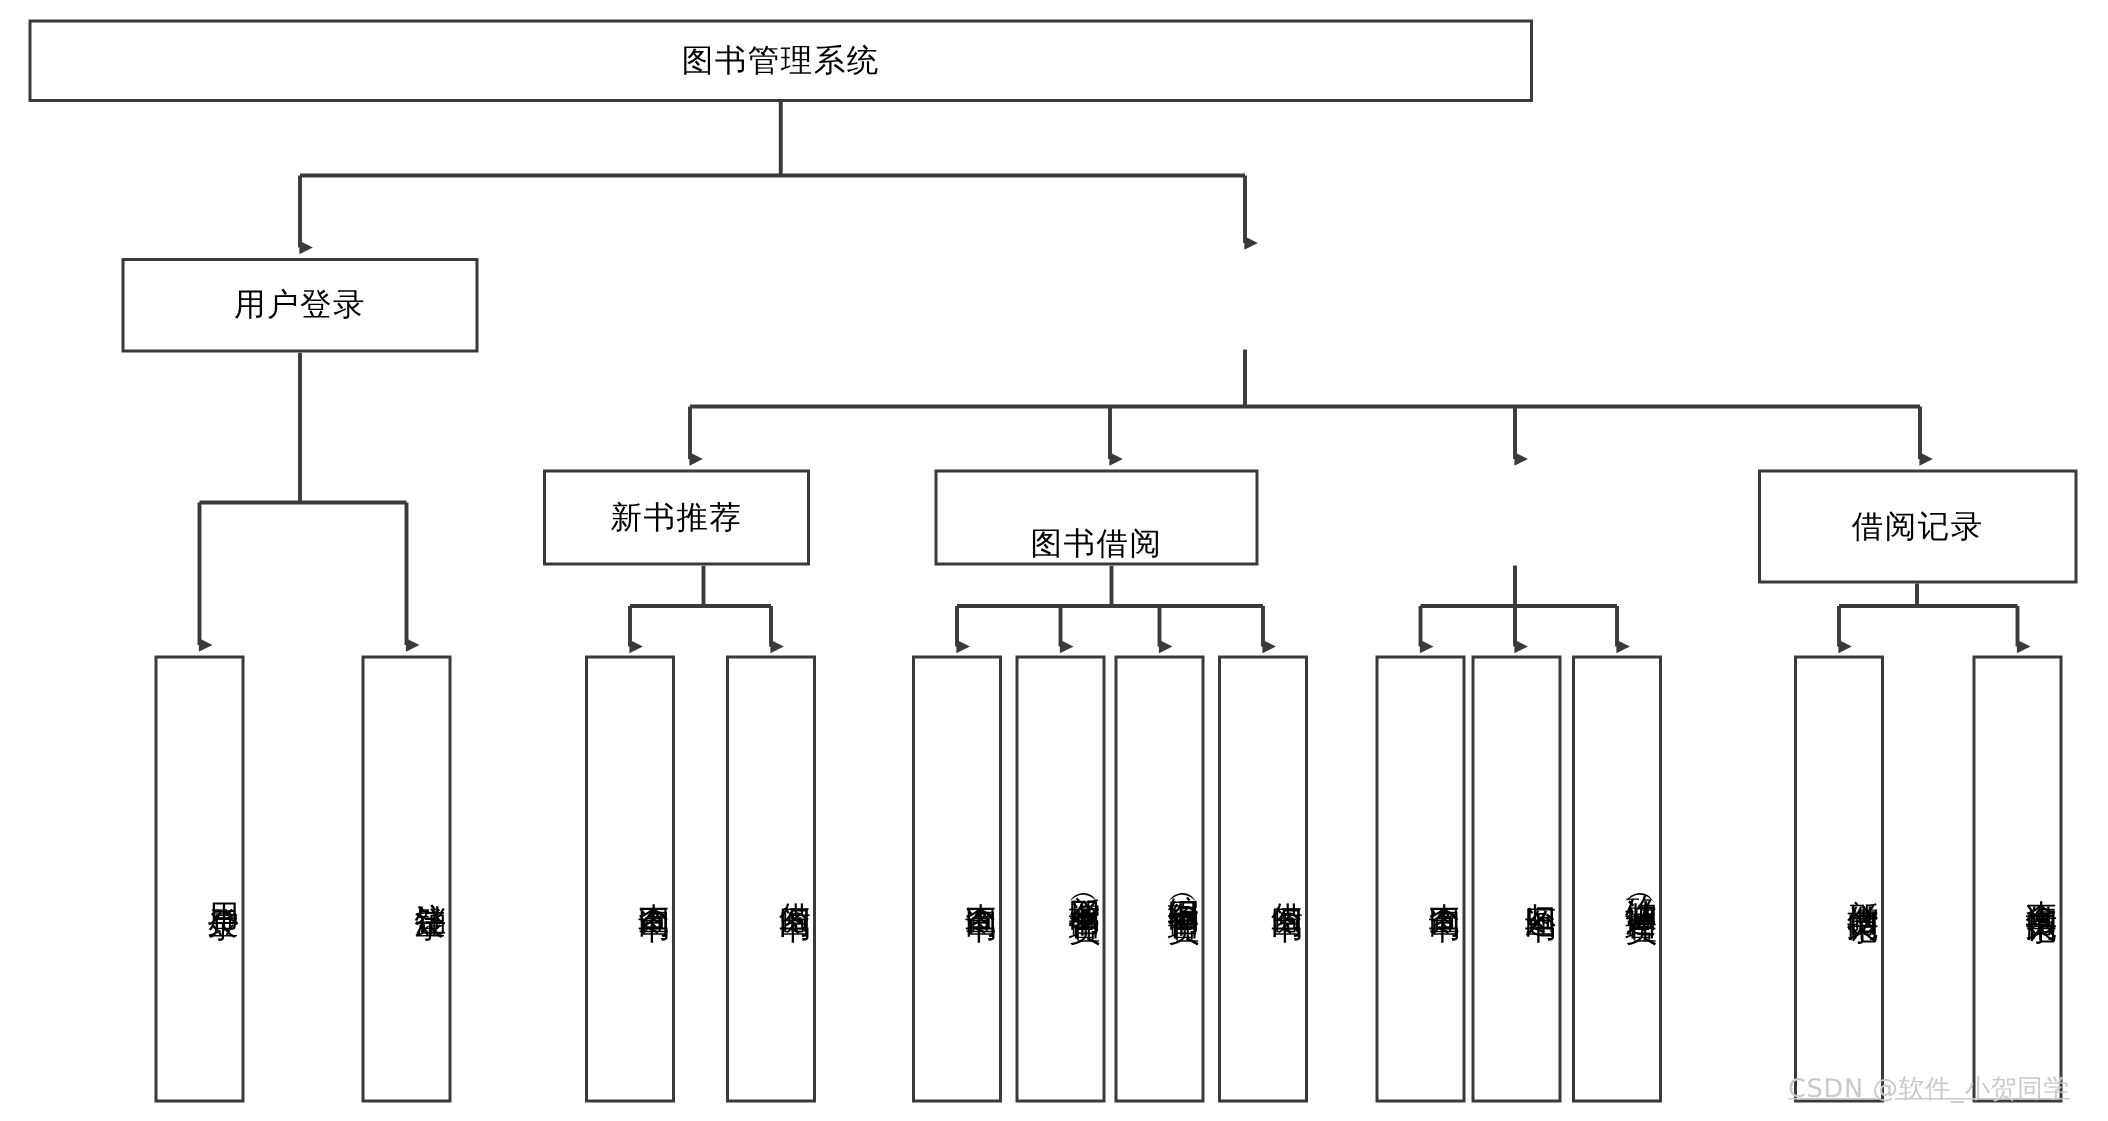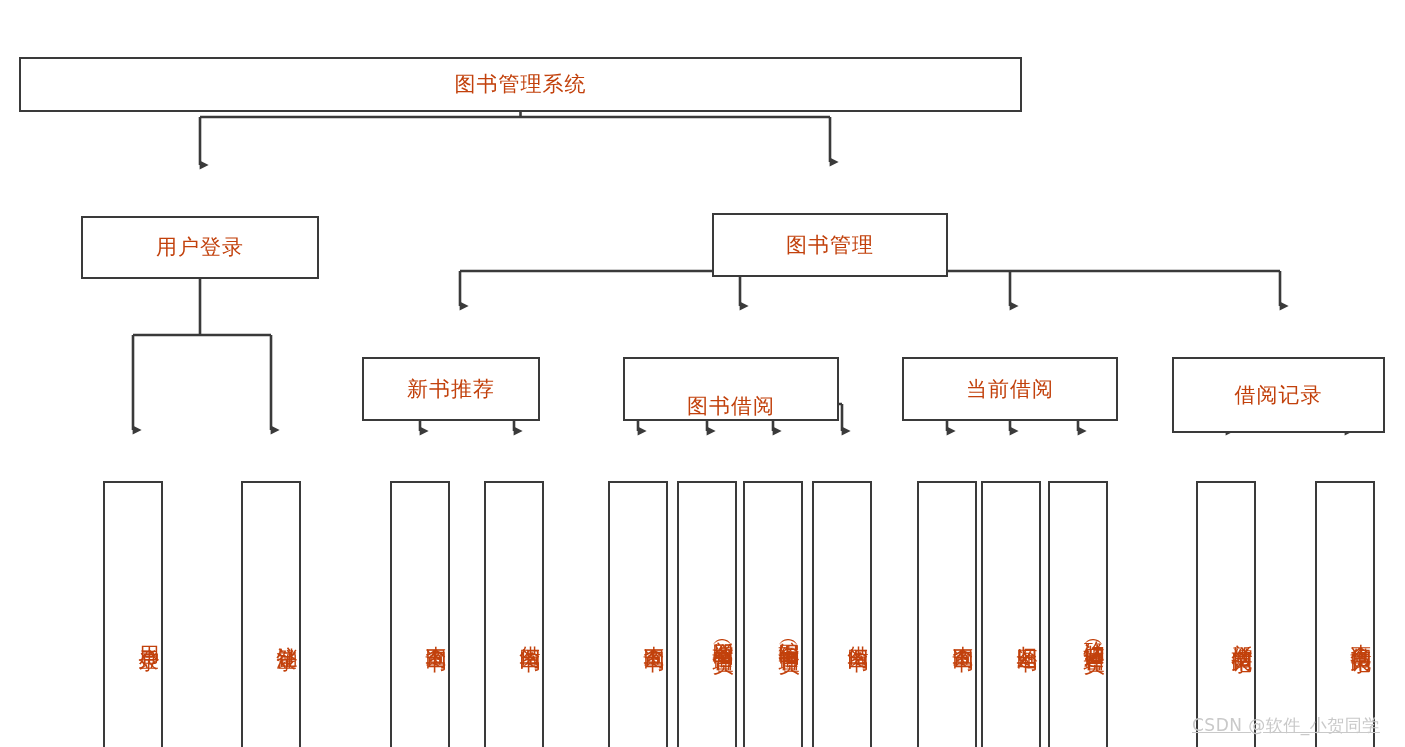--- a/index.html
+++ b/index.html
@@ -23,27 +23,26 @@
     top: 0;
     width: 1405px;
     height: 747px;
     pointer-events: none;
   }
   .node {
     position: absolute;
     box-sizing: border-box;
     border: 2.5px solid #3a3a3a;
     background: #ffffff;
-    color: #c2410c;
+    color: #000000;
     display: flex;
     align-items: center;
     justify-content: center;
     text-align: center;
     line-height: 1.18;
-    margin-top: 44px;
   }
   .node.horiz {
     font-size: 21px;
     letter-spacing: 1px;
   }
   .node.vert {
     writing-mode: vertical-rl;
     text-orientation: upright;
     font-size: 21px;
     letter-spacing: 2px;
@@ -121,32 +120,26 @@
     </g>
   </svg>
 
   <div class="node horiz" style="left:19px; top:13px; width:1003px; height:55px;">
     <span>图书管理系统</span>
   </div>
 
   <div class="node horiz" style="left:81px; top:172px; width:238px; height:63px;">
     <span>用户登录</span>
   </div>
-  <div class="node horiz" style="left:712px; top:169px; width:236px; height:64px;">
-    <span>图书管理</span>
-  </div>
 
   <div class="node horiz" style="left:362px; top:313px; width:178px; height:64px;">
     <span>新书推荐</span>
   </div>
   <div class="node horiz" style="left:623px; top:313px; width:216px; height:64px;align-items:flex-end;">
     <span>图书借阅</span>
-  </div>
-  <div class="node horiz" style="left:902px; top:313px; width:216px; height:64px;">
-    <span>当前借阅</span>
   </div>
   <div class="node horiz" style="left:1172px; top:313px; width:213px; height:76px;">
     <span>借阅记录</span>
   </div>
 
   <div class="node vert" style="left:103px; top:437px; width:60px; height:298px;">
     <span class="vtext">用户登录</span>
   </div>
   <div class="node vert" style="left:241px; top:437px; width:60px; height:298px;">
     <span class="vtext">注销登录</span>

